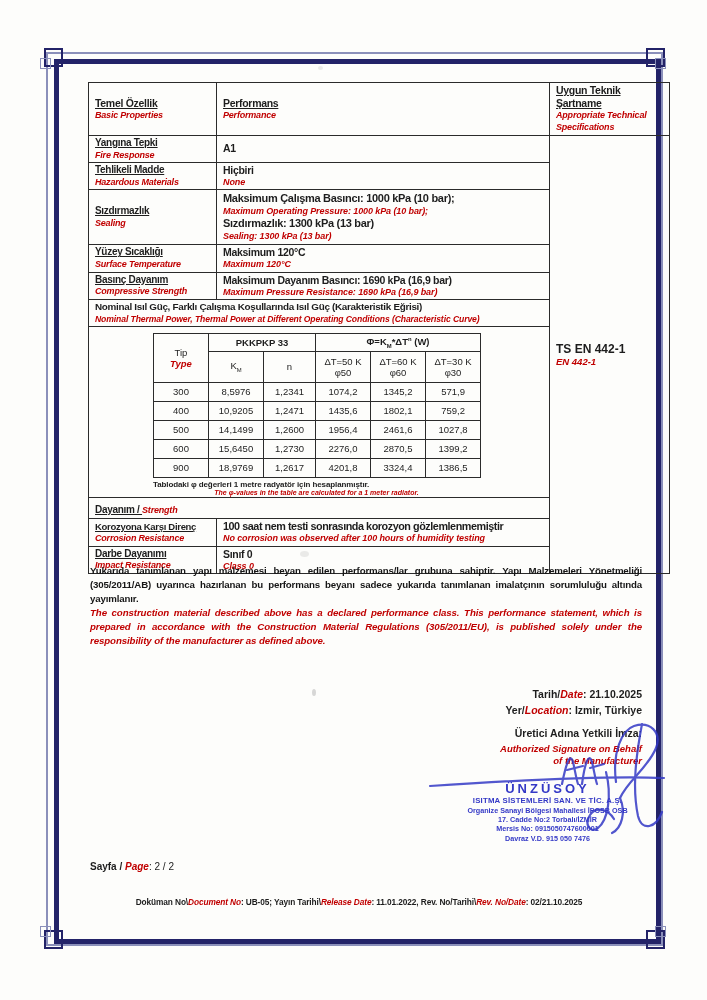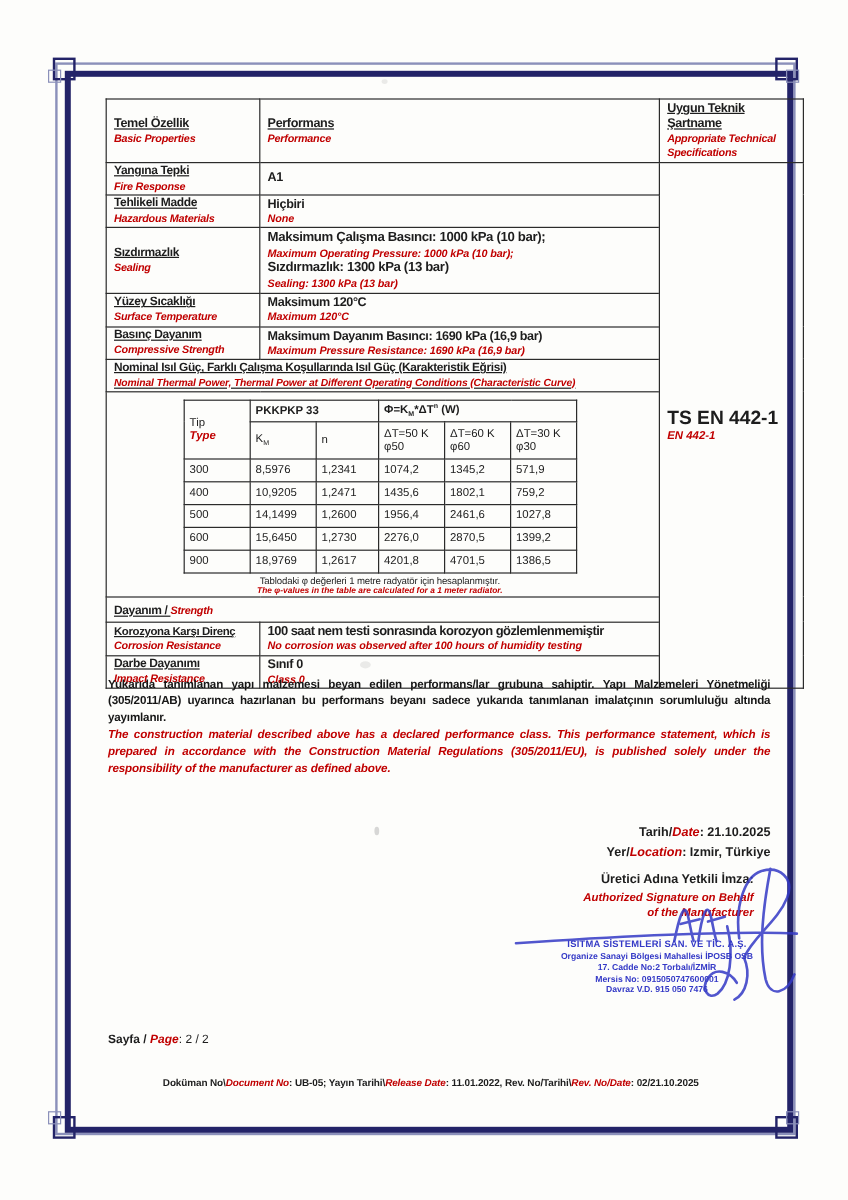--- a/index.html
+++ b/index.html
@@ -33,56 +33,56 @@
 
   .t-tr { font-weight:bold; font-size:10px;  color:#1d1d1d; white-space:nowrap; letter-spacing:-0.3px; line-height:1.25;text-decoration:underline; }
   .t-en { font-style:italic; font-weight:600; font-size:9px; color:#c00000; white-space:nowrap; letter-spacing:-0.2px; line-height:1.25; }
   .h3 .t-tr, .h3 .t-en { white-space:normal; }
   .v-tr { font-weight:bold; font-size:10.5px; color:#1d1d1d; white-space:nowrap; letter-spacing:-0.3px; line-height:1.25; }
   .v-en { font-style:italic; font-weight:600; font-size:9px; color:#c00000; white-space:nowrap; letter-spacing:-0.1px; line-height:1.25; }
 
   tr.h-head th { height:50px; }
   tr.h-std td  { height:21px; }
   tr.h-seal td { height:52px;margin-left:32px; }
-  tr.h-nom td  { height:24px;text-decoration:underline; }
+  tr.h-nom td  { height:24px; }
   tr.h-day td  { height:12px; }
   tr.h-cor td  { height:22px;margin-left:36px; }
   tr.h-imp td  { height:18px; }
 
   td.std { text-align:center; vertical-align:middle; }
-  .std-tr { font-weight:bold; font-size:16px; }
+  .std-tr { font-weight:bold; font-size:12px; }
   .std-en { font-style:italic; font-weight:600; font-size:9.5px; color:#c00000; }
 
   td.boxcell { padding:0; height:157px; vertical-align:top; }
   .innerwrap { width:327px; margin:5px 0 0 58px; }
 
   
   table.inner { border-collapse:collapse; table-layout:fixed; width:327px; }
-  table.inner td { border:1.2px solid #2b2b2b; text-align:left; vertical-align:middle;
+  table.inner td { border:1.2px solid #2b2b2b; text-align:center; vertical-align:middle;
                    font-size:9.5px; padding:1px 4px; color:#1d1d1d; }
   .ci1{width:55px}.ci2{width:55px}.ci3{width:52px}.ci4{width:55px}.ci5{width:55px}.ci6{width:55px}
   tr.ih1 td { height:15px; font-weight:bold; }
   tr.ih2 td { height:28px; }
   tr.idata td { height:16px; }
   .tip-tr { font-size:9.5px; }
   .tip-en { font-style:italic; font-weight:600; color:#c00000; font-size:9.5px; }
   .bold2 { font-weight:bold; }
   table.inner sub { font-size:0.62em; } table.inner sup { font-size:0.62em; }
-  .note-tr { margin-top:2px; text-align:center; font-weight:normal; font-size:8px; letter-spacing:-0.1px; }
+  .note-tr { margin-top:2px; text-align:left; font-weight:bold; font-size:8px; letter-spacing:-0.1px; }
   .note-en { text-align:center; font-style:italic; font-weight:600; font-size:7px; color:#c00000; }
 
   
   .statement { position:absolute; left:90px; top:564px; width:552px; text-align:justify; }
   .stm-tr { font-weight:600; font-size:9.7px; line-height:1.45; letter-spacing:-0.15px; color:#161616; }
   .stm-en { font-style:italic; font-weight:600; font-size:9.7px; line-height:1.45; color:#c00000; letter-spacing:-0.1px; }
 
   
   .dateblock { position:absolute; right:65px; top:686px; text-align:right;
                font-size:10.5px; line-height:1.55; }
-  .signtitle { position:absolute; right:79px; top:727px; text-align:right; line-height:1.3; }
+  .signtitle { position:absolute; right:65px; top:727px; text-align:right; line-height:1.3; }
   .b  { font-weight:bold; color:#1d1d1d; }
   .re { font-style:italic; font-weight:600; color:#c00000; }
   .sign-en { font-style:italic; font-weight:600; font-size:9.5px; color:#c00000; }
   .sign-tr { font-weight:bold; font-size:10.5px; margin-bottom:2px; }
 
   .stamp { position:absolute; left:430px; top:782px; width:235px; text-align:center;
            color:#3439c6; }
   .stamp-name { font-weight:bold; font-size:13px; letter-spacing:3px; line-height:1.05; }
   .stamp-l1 { font-weight:bold; font-size:7.8px; letter-spacing:0.2px; line-height:1.3; }
   .stamp-ln { font-weight:700; font-size:7.2px; line-height:1.3; }
@@ -264,21 +264,21 @@
               <td>1,2730</td>
               <td>2276,0</td>
               <td>2870,5</td>
               <td>1399,2</td>
             </tr>
             <tr class="idata">
               <td>900</td>
               <td>18,9769</td>
               <td>1,2617</td>
               <td>4201,8</td>
-              <td>4701,5</td>
+              <td>3324,4</td>
               <td>1386,5</td>
             </tr>
           </tbody>
               </table>
           <div class="note-tr">Tablodaki φ değerleri 1 metre radyatör için hesaplanmıştır.</div>
           <div class="note-en">The φ-values in the table are calculated for a 1 meter radiator.</div>
         </div>
       </td>
     </tr>
 
@@ -322,20 +322,21 @@
     <div><span class="b">Yer/</span><span class="re">Location</span><span class="b">: Izmir, Türkiye</span></div>
   </div>
 
   <div class="signtitle">
     <div class="sign-tr">Üretici Adına Yetkili İmza:</div>
     <div class="sign-en">Authorized Signature on Behalf</div>
     <div class="sign-en">of the Manufacturer</div>
   </div>
 
   <div class="stamp">
+    <div class="stamp-name">ÜNZÜSOY</div>
     <div class="stamp-l1">ISITMA SİSTEMLERİ SAN. VE TİC. A.Ş.</div>
     <div class="stamp-ln">Organize Sanayi Bölgesi Mahallesi İPOSB OSB</div>
     <div class="stamp-ln">17. Cadde No:2  Torbalı/İZMİR</div>
     <div class="stamp-ln">Mersis No: 0915050747600001</div>
     <div class="stamp-ln">Davraz V.D. 915 050 7476</div>
   </div>
 
   <svg class="sig-svg" width="255" height="135" viewBox="0 0 255 135">
     <g fill="none" stroke="#3439c6" stroke-width="2.2" stroke-linecap="round" opacity="0.85">
       <path d="M10 74 C 70 70, 180 63, 244 66"></path>

